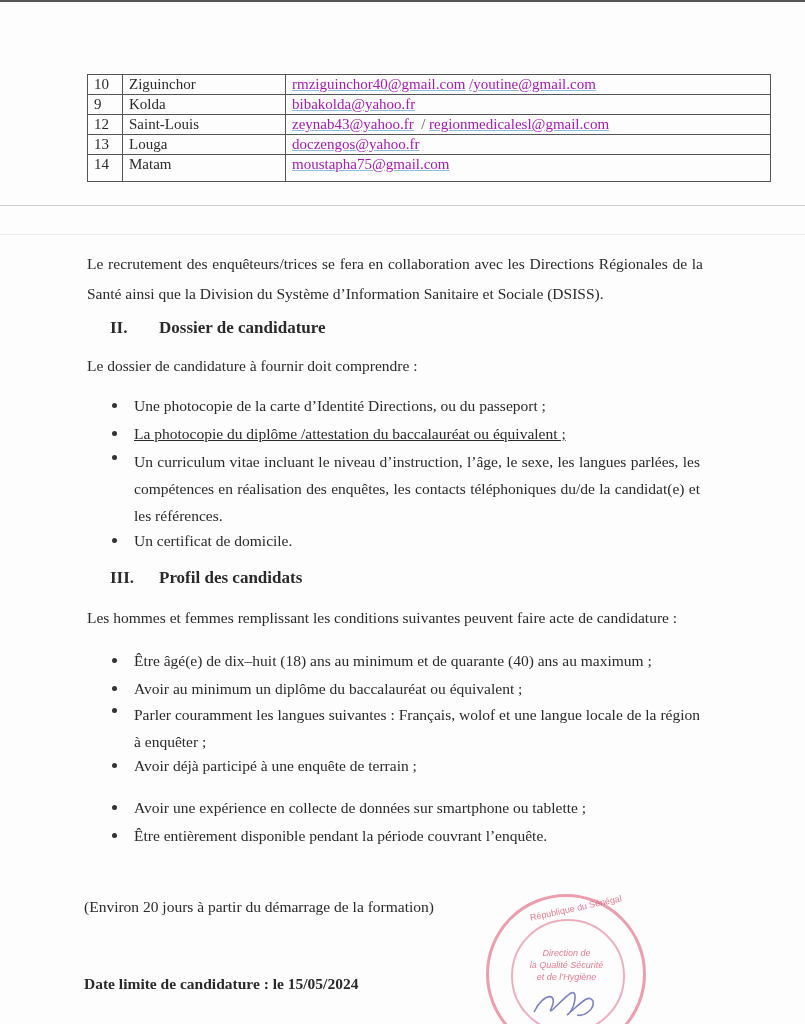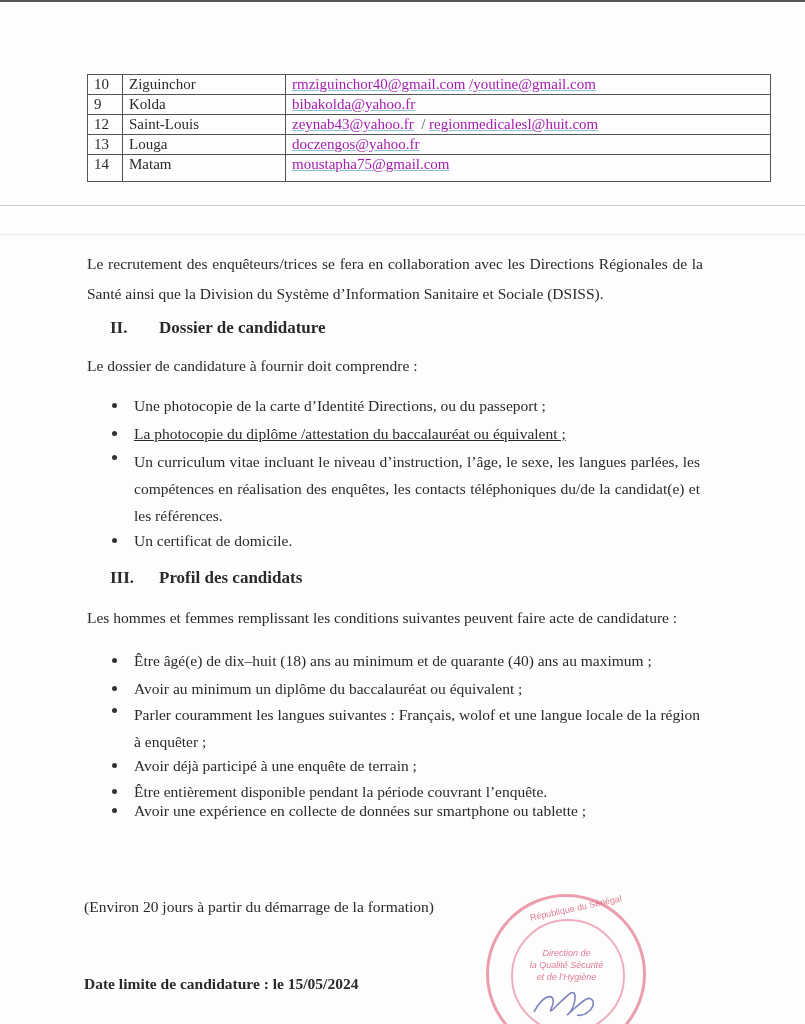--- a/index.html
+++ b/index.html
@@ -80,21 +80,21 @@
     <td>
       <span class="email">bibakolda@yahoo.fr</span>
     </td>
   </tr>
   <tr>
     <td class="num">12</td>
     <td class="region">Saint-Louis</td>
     <td>
       <span class="email">zeynab43@yahoo.fr</span>
       &nbsp;<span class="sep">/</span>
-      <span class="email">regionmedicalesl@huit.com</span>
+      <span class="email">regionmedicalesl@gmail.com</span>
     </td>
   </tr>
   <tr>
     <td class="num">13</td>
     <td class="region">Louga</td>
     <td>
       <span class="email">doczengos@yahoo.fr</span>
     </td>
   </tr>
   <tr>
@@ -126,23 +126,23 @@
 
 <div class="heading" style="left:110px; top:568px;">III.</div>
 <div class="heading" style="left:159px; top:568px;">Profil des candidats</div>
 
 <div class="p" style="top:608px;">Les hommes et femmes remplissant les conditions suivantes peuvent faire acte de candidature :</div>
 
 <ul class="bullet-list" style="top:651px;">
   <li style="margin-bottom:9px;">Être âgé(e) de dix–huit (18) ans au minimum et de quarante (40) ans au maximum ;</li>
   <li style="margin-bottom:3px;">Avoir au minimum un diplôme du baccalauréat ou équivalent ;</li>
   <li class="li-wrap" style="margin-bottom:1px;">Parler couramment les langues suivantes : Français, wolof et une langue locale de la région à enquêter ;</li>
-  <li style="margin-bottom:7px;">Avoir déjà participé à une enquête de terrain ;</li>
+  <li style="margin-bottom:23px;">Avoir déjà participé à une enquête de terrain ;</li>
+  <li style="margin-bottom:9px;">Avoir une expérience en collecte de données sur smartphone ou tablette ;</li>
   <li>Être entièrement disponible pendant la période couvrant l’enquête.</li>
-  <li style="margin-bottom:9px;">Avoir une expérience en collecte de données sur smartphone ou tablette ;</li>
 </ul>
 
 <div class="p" style="top:897px; left:84px;">(Environ 20 jours à partir du démarrage de la formation)</div>
 
 <div class="p bold" style="top:974px; left:84px;">
   <span>Date limite de candidature :</span>
   <span>le 15/05/2024</span>
 </div>
 
 <div class="stamp">

